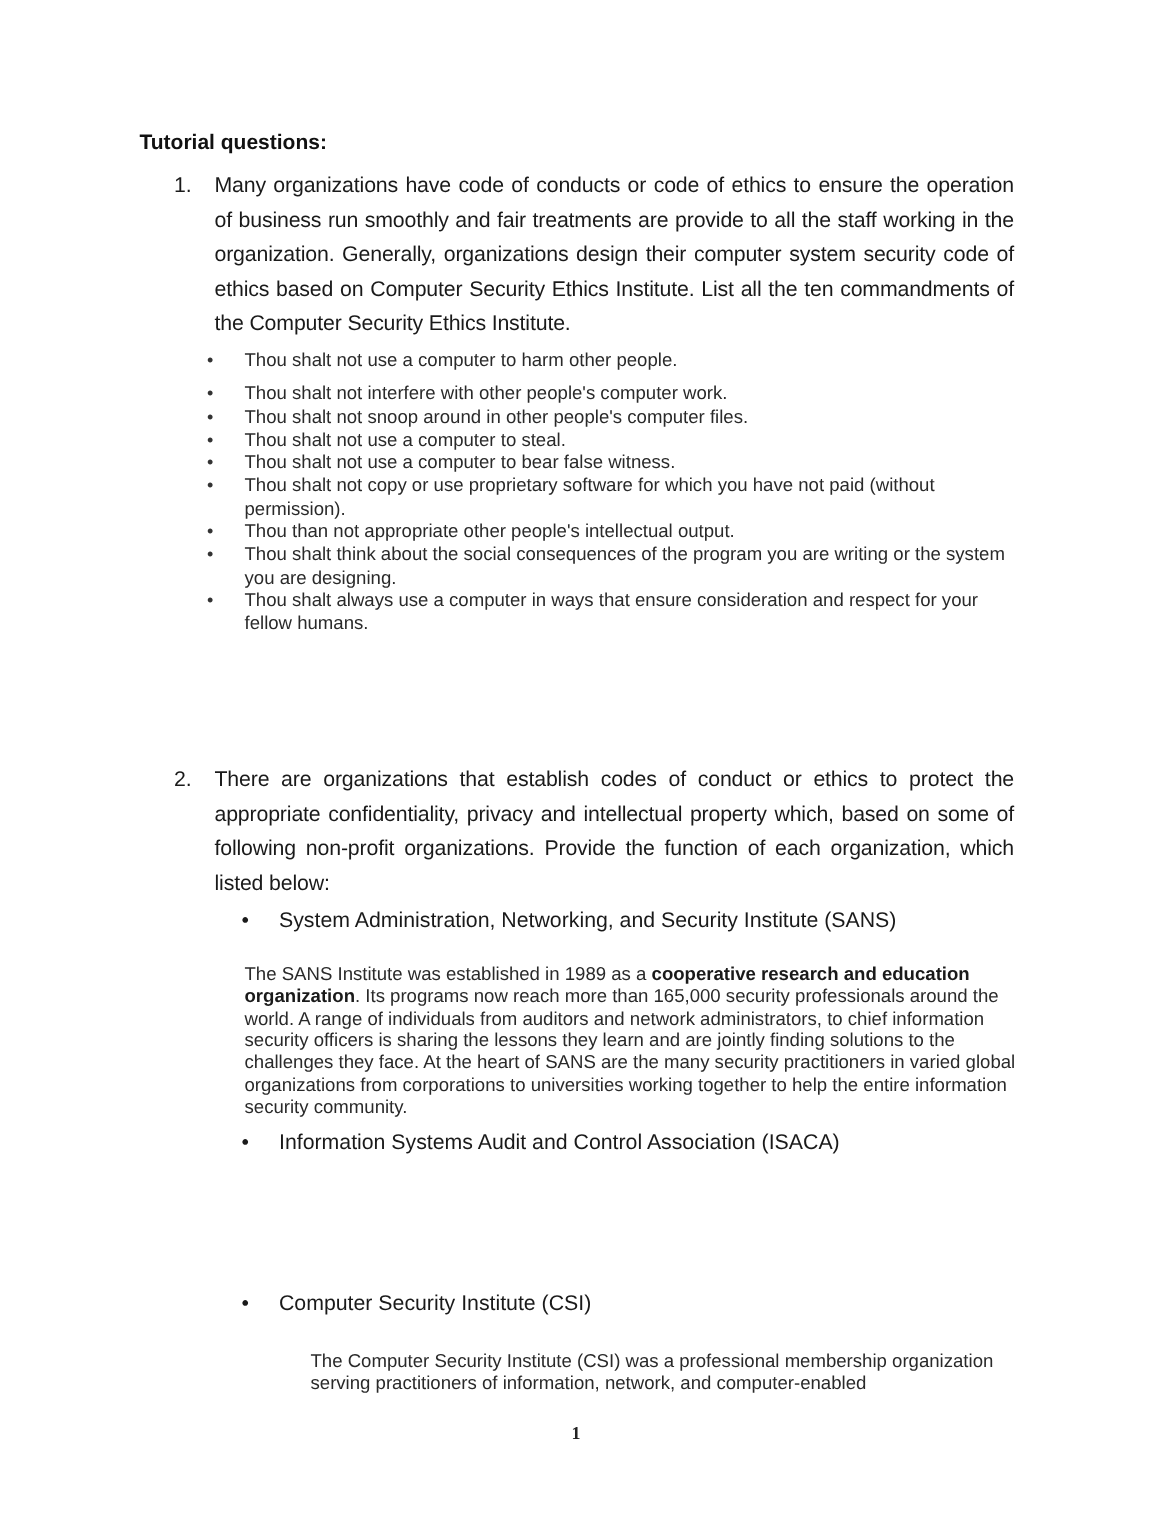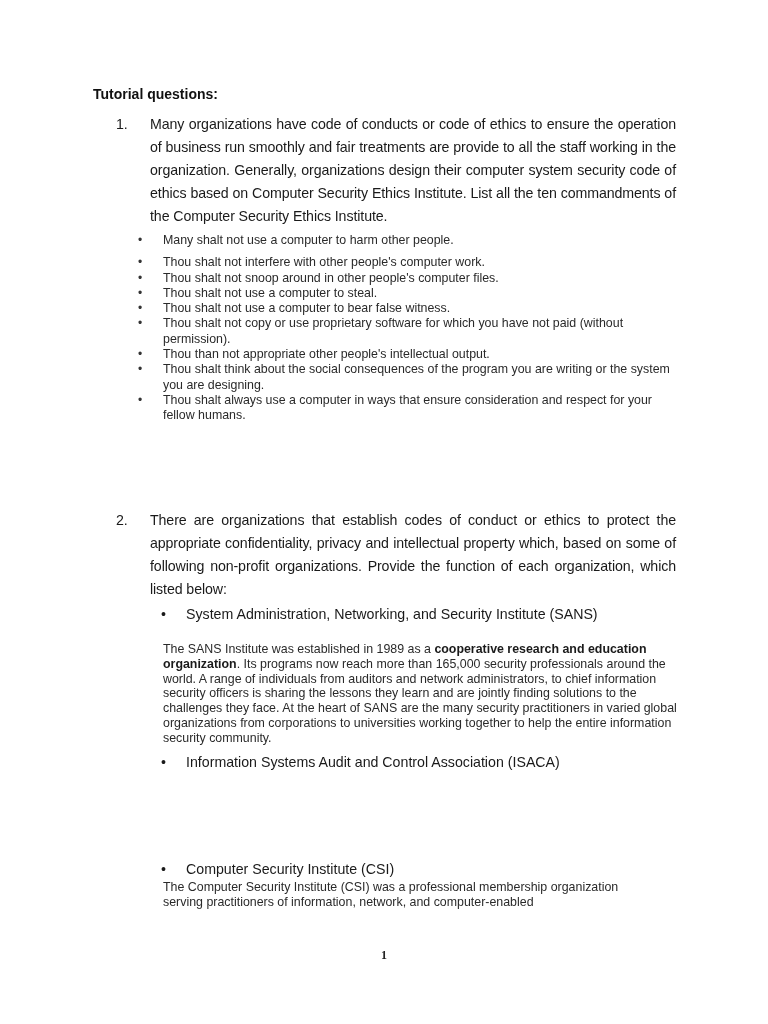--- a/index.html
+++ b/index.html
@@ -11,21 +11,21 @@
   .heading {
     position: absolute; left: 93px; top: 86px;
     font-family: "Liberation Sans", sans-serif; font-weight: bold; font-size: 14px; color: #111;
   }
   .q {
     position: absolute; left: 116px; width: 560px;
     font-family: "Liberation Sans", sans-serif; font-size: 14.2px; line-height: 23px; color: #1a1a1a;
     text-align: justify; letter-spacing: -0.1px;
   }
   .q .num { position: absolute; left: 0; top: 0; }
-  .q .txt { margin-left: 34px; display: block; }
+  .q .txt { margin-left: 27px; display: block; }
   .q1 { top: 113px; }
   .q2 { top: 509px; }
 
   .cmd-list {
     position: absolute; left: 136px; top: 233px; width: 545px;
     font-family: "Liberation Sans", sans-serif; font-size: 12.4px; line-height: 15.3px; color: #2a2a2a;
     margin: 0; padding: 0; list-style: none;
   }
   .cmd-list li { position: relative; padding-left: 27px; }
   .cmd-list li::before {
@@ -57,21 +57,21 @@
 <div class="page">
 
   <div class="heading">Tutorial questions:</div>
 
   <div class="q q1">
     <span class="num">1.</span>
     <span class="txt">Many organizations have code of conducts or code of ethics to ensure the operation of business run smoothly and fair treatments are provide to all the staff working in the organization. Generally, organizations design their computer system security code of ethics based on Computer Security Ethics Institute. List all the ten commandments of the Computer Security Ethics Institute.</span>
   </div>
 
   <ul class="cmd-list">
-    <li class="first">Many shalt not use a computer to harm other people.</li>
+    <li class="first">Thou shalt not use a computer to harm other people.</li>
     <li>Thou shalt not interfere with other people's computer work.</li>
     <li>Thou shalt not snoop around in other people's computer files.</li>
     <li>Thou shalt not use a computer to steal.</li>
     <li>Thou shalt not use a computer to bear false witness.</li>
     <li>Thou shalt not copy or use proprietary software for which you have not paid (without permission).</li>
     <li>Thou than not appropriate other people's intellectual output.</li>
     <li>Thou shalt think about the social consequences of the program you are writing or the system you are designing.</li>
     <li>Thou shalt always use a computer in ways that ensure consideration and respect for your fellow humans.</li>
   </ul>
 
@@ -90,19 +90,19 @@
 
   <div class="org-bullet" style="top:754px;">
     <span class="dot">•</span>
     <span class="lbl">Information Systems Audit and Control Association (ISACA)</span>
   </div>
 
   <div class="org-bullet" style="top:861px;">
     <span class="dot">•</span>
     <span class="lbl">Computer Security Institute (CSI)</span>
   </div>
-  <div class="org-desc" style="top:880px; width:490px;">
+  <div class="org-desc" style="top:900px; width:490px;margin-left:44px;">
     <span>The Computer Security Institute (CSI) was a professional membership organization serving practitioners of information, network, and computer-enabled</span>
   </div>
 
   <div class="page-num">1</div>
 
 </div>
 
 </body></html>

